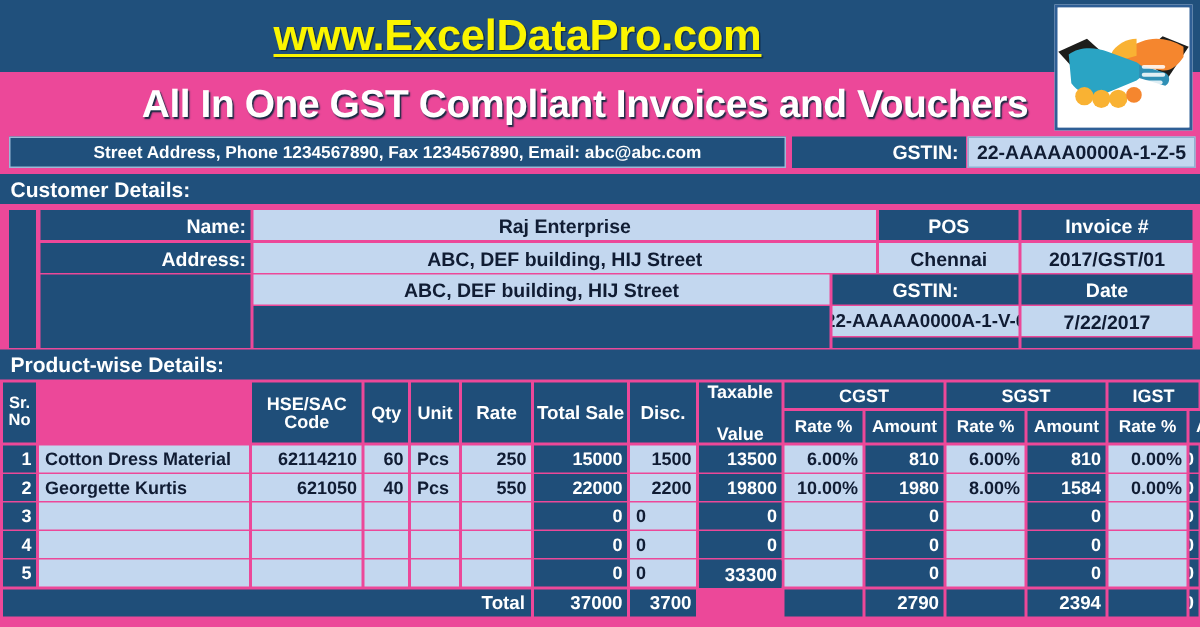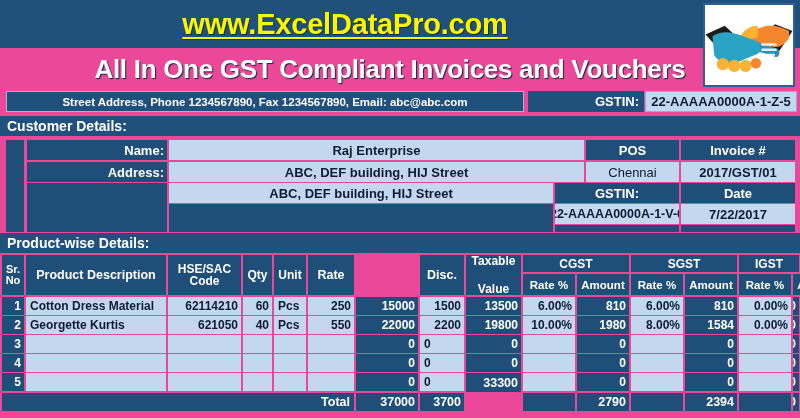--- a/index.html
+++ b/index.html
@@ -10,21 +10,21 @@
     font-family:"Liberation Sans", sans-serif;
     -webkit-font-smoothing:antialiased;
   }
   .sheet{position:relative;width:800px;height:418px;background:#ec4899;}
 
   
   .cell{position:absolute;box-sizing:border-box;display:flex;align-items:center;
         overflow:hidden;white-space:nowrap;}
   .dark{background:#1f4e79;color:#ffffff;}
   .light{background:#c3d7ef;color:#101c33;}
-  .c{justify-content:center;text-align:center;}
+  .c{justify-content:center;text-align:center;font-weight:bold;}
   .r{justify-content:flex-end;text-align:right;padding-right:3px;}
   .l{justify-content:flex-start;text-align:left;padding-left:4px;}
   .b{font-weight:bold;}
   .wrapc{white-space:normal;line-height:1.02;}
 
   
   #banner{position:absolute;left:0;top:0;width:800px;height:48px;background:#20507c;}
   #site-url{
     position:absolute;left:0;top:4px;width:690px;height:40px;
     display:flex;align-items:center;justify-content:center;
@@ -138,28 +138,28 @@
   <div class="section-head" id="prod-head">Product-wise Details:</div>
 
   <div class="cell dark c b" style="left: 523px; top: 255px; width: 106px; height: 17px; font-size: 12px;">CGST</div>
   <div class="cell dark c b" style="left: 631px; top: 255px; width: 106px; height: 17px; font-size: 12px;">SGST</div>
   <div class="cell dark c b" style="left: 739px; top: 255px; width: 60px; height: 17px; font-size: 12px;">IGST</div>
 
   <div class="cell dark c b wrapc" style="left:2px;top:255px;width:22px;height:40px;font-size:11px;flex-direction:column;justify-content:center;">
     <span>Sr.</span>
     <span>No</span>
   </div>
-  <div class="cell dark c b" style="left:26px;top:255px;width:140px;height:40px;font-size:12.5px;">Product Description</div>
   <div class="cell dark c b wrapc" style="left:168px;top:255px;width:73px;height:40px;font-size:12px;flex-direction:column;justify-content:center;">
     <span>HSE/SAC</span>
     <span>Code</span>
   </div>
   <div class="cell dark c b" style="left:243px;top:255px;width:29px;height:40px;font-size:12px;">Qty</div>
   <div class="cell dark c b" style="left:274px;top:255px;width:32px;height:40px;font-size:12px;">Unit</div>
   <div class="cell dark c b" style="left:308px;top:255px;width:46px;height:40px;font-size:12.5px;">Rate</div>
+  <div class="cell dark c b" style="left:356px;top:255px;width:62px;height:40px;font-size:12.5px;">Total Sale</div>
   <div class="cell dark c b" style="left:420px;top:255px;width:44px;height:40px;font-size:12.5px;">Disc.</div>
 
   <div class="cell dark c b" style="left: 523px; top: 274px; width: 52px; height: 21px; font-size: 11.5px;">Rate %</div>
   <div class="cell dark c b" style="left: 577px; top: 274px; width: 52px; height: 21px; font-size: 11.5px;">Amount</div>
   <div class="cell dark c b" style="left: 631px; top: 274px; width: 52px; height: 21px; font-size: 11.5px;">Rate %</div>
   <div class="cell dark c b" style="left: 685px; top: 274px; width: 52px; height: 21px; font-size: 11.5px;">Amount</div>
   <div class="cell dark c b" style="left: 739px; top: 274px; width: 52px; height: 21px; font-size: 11.5px;">Rate %</div>
   <div class="cell dark c b" style="left: 793px; top: 274px; width: 52px; height: 21px; font-size: 11.5px;">Amount</div>
 
   <div id="rows-layer">

